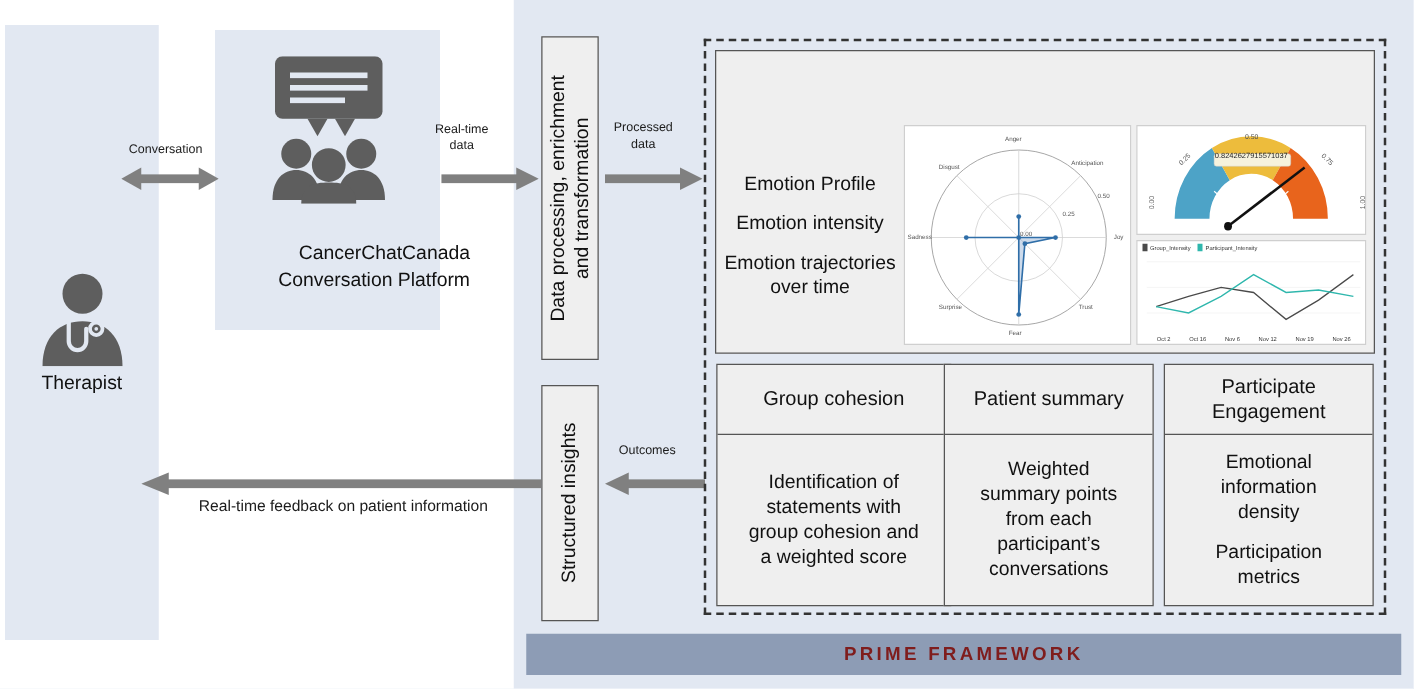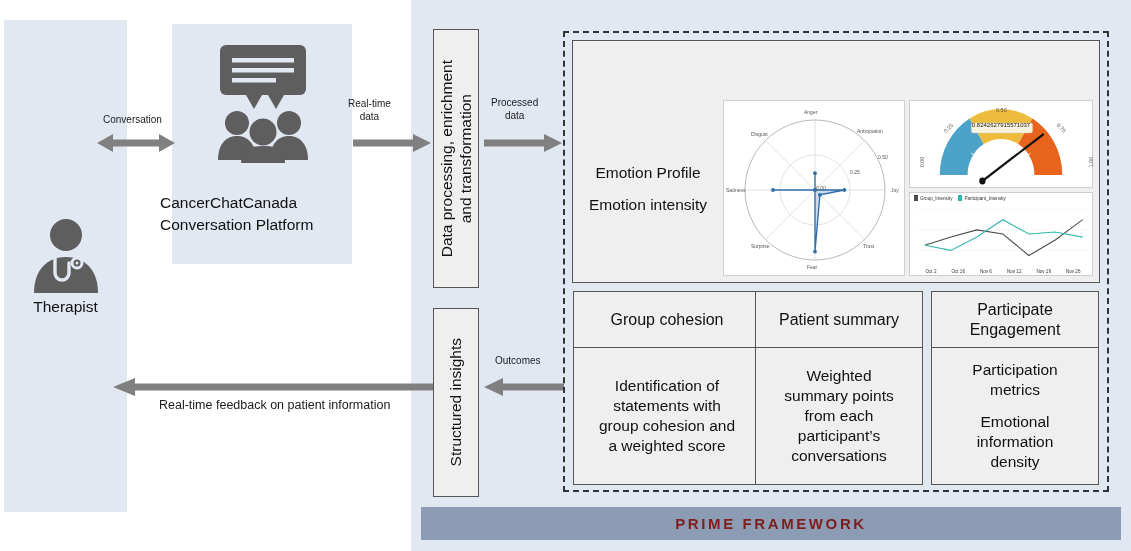--- a/index.html
+++ b/index.html
@@ -134,21 +134,21 @@
     <rect x="24" y="33" width="44" height="4.5" fill="#e2e8f2"></rect>
 
     <circle cx="29" cy="78" r="12" class="icon-grey"></circle>
     <path d="M10 115 C10 98 19 91 29 91 C39 91 48 98 48 115 Z" class="icon-grey"></path>
     <circle cx="81" cy="78" r="12" class="icon-grey"></circle>
     <path d="M62 115 C62 98 71 91 81 91 C91 91 100 98 100 115 Z" class="icon-grey"></path>
     <circle cx="55" cy="87" r="13.5" class="icon-grey"></circle>
     <path d="M33 118 C33 103 43 101 55 101 C67 101 77 103 77 118 Z" class="icon-grey"></path>
   </svg>
 </div>
-<div class="abs" style="left:160px;top:192px;width:196px;text-align:left;font-size:15.5px;line-height:1.4;white-space:pre-line;">CancerChatCanada
+<div class="abs" style="left:180px;top:192px;width:196px;text-align:right;font-size:15.5px;line-height:1.4;white-space:pre-line;">CancerChatCanada
 Conversation Platform</div>
 
 <div class="abs" style="left:97px;top:131px;width:78px;height:24px;">
   <svg width="78" height="24" viewBox="0 0 78 24">
     <polygon points="0,12 16,3 16,21" fill="#808080"></polygon>
     <polygon points="78,12 62,3 62,21" fill="#808080"></polygon>
     <rect x="14" y="8.5" width="50" height="7" fill="#808080"></rect>
   </svg>
 </div>
 <div class="abs lbl" style="left:103px;top:114px;">Conversation</div>
@@ -196,20 +196,23 @@
 </div>
 <div class="abs lbl" style="left:159px;top:398px;font-size:12.5px;">Real-time feedback on patient information</div>
 
 <div class="abs" id="dashed-container"></div>
 
 <div class="abs greybox" id="dea-card">
   <div id="dea-body">
     <div id="dea-left">
       <div>Emotion Profile</div>
       <div>Emotion intensity</div>
+      <div>Emotion
+trajectories over
+time</div>
     </div>
     <div id="dea-charts">
 
       <div class="chartbox" style="width:182px;">
         <svg width="182" height="178" viewBox="0 0 182 178">
           <g transform="translate(91,89)">
             <circle r="70" fill="none" stroke="#9a9a9a" stroke-width="0.7"></circle>
             <circle r="35" fill="none" stroke="#cccccc" stroke-width="0.6"></circle>
 
             <line x1="0" y1="0" x2="0" y2="-70" stroke="#cfcfcf" stroke-width="0.6"></line>
@@ -314,23 +317,23 @@
 summary points
 from each
 participant’s
 conversations</div>
 </div>
 
 <div class="bcard" id="card-engage">
   <div class="bcard-head">Participate
 Engagement</div>
   <div class="bcard-body">
-    <div>Participation
-metrics</div>
     <div>Emotional
 information
 density</div>
+    <div>Participation
+metrics</div>
   </div>
 </div>
 
 <div class="abs" id="prime-bar">
   <span>PRIME FRAMEWORK</span>
 </div>
 
 </body></html>

